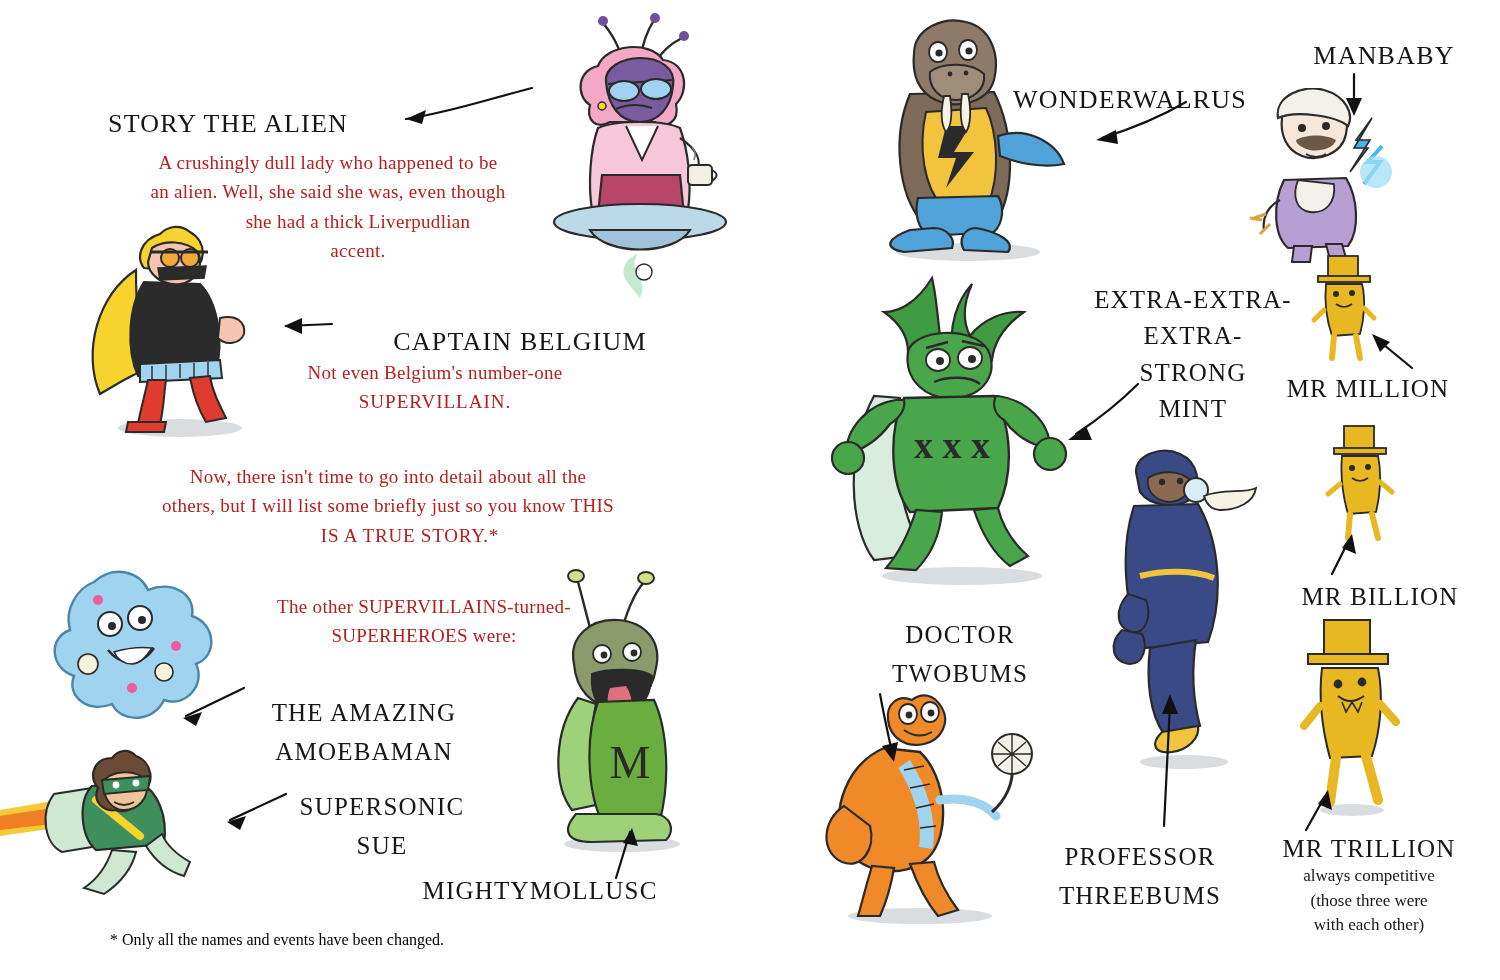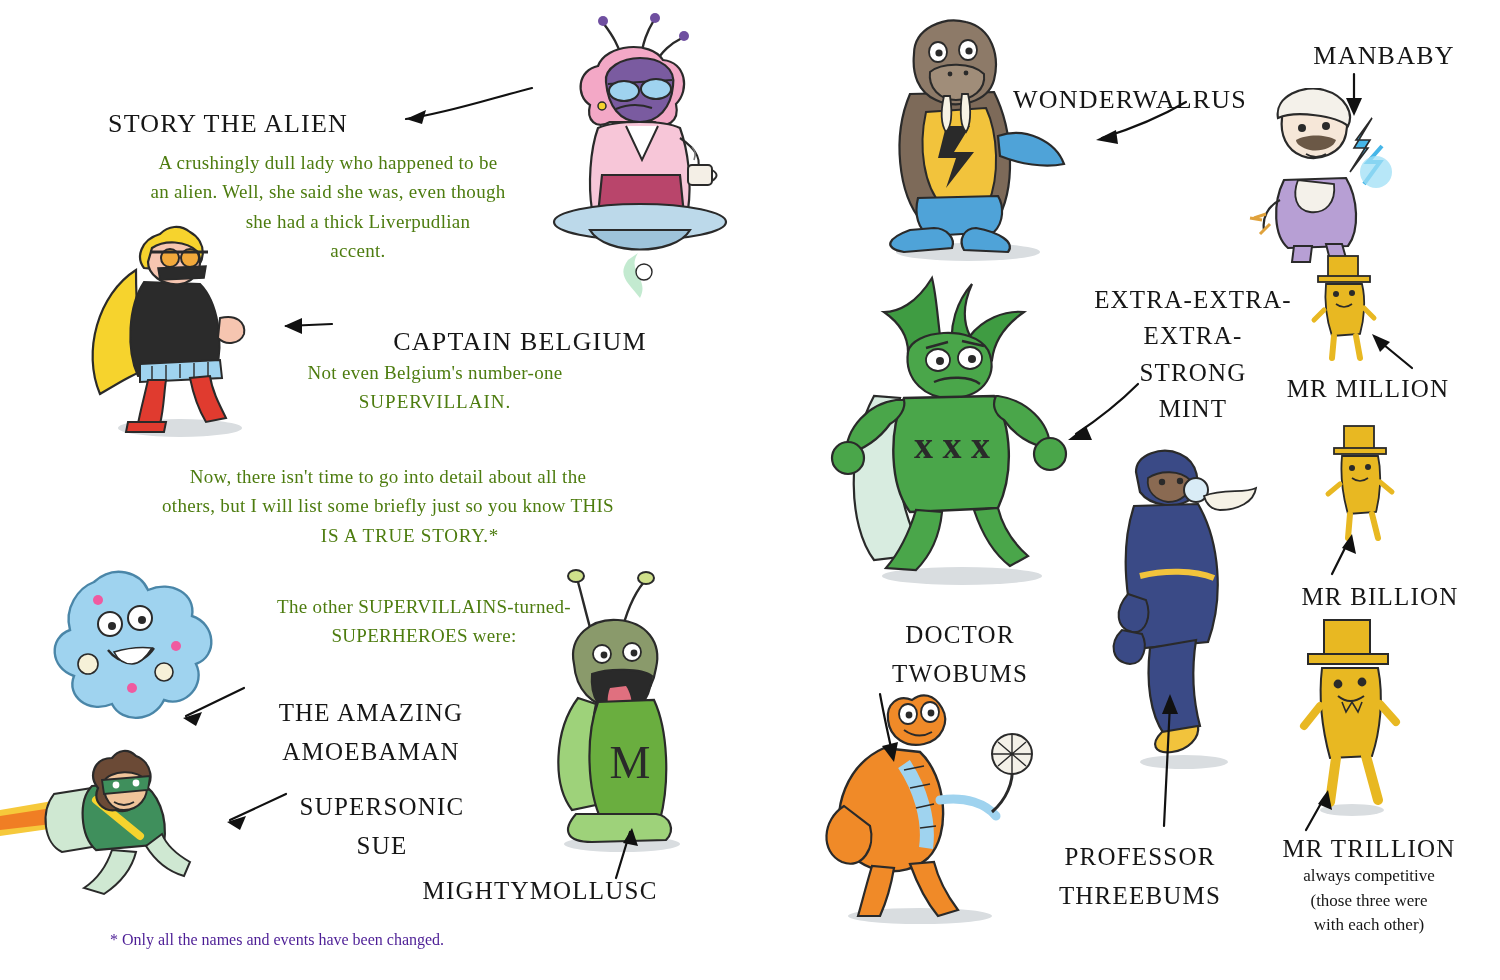--- a/index.html
+++ b/index.html
@@ -25,26 +25,26 @@
   }
   .label {
     font-family: "Liberation Serif", serif;
     font-size: 25px;
     letter-spacing: 1.2px;
     color: #161616;
     text-align: center;
   }
   .body-text {
     font-size: 19px;
-    color: #4d7c0f;
+    color: #b91c1c;
     letter-spacing: 0.3px;
   }
   .footnote {
     font-size: 16px;
-    color: #4c1d95;
+    color: #000000;
   }
   .sub-note {
     font-size: 17px;
     line-height: 1.45;
     text-align: center;
     color: #161616;
   }
   svg.deco { position: absolute; overflow: visible; }
   .arrow { stroke: #111; stroke-width: 2.2; fill: none; stroke-linecap: round; }
   .arrowhead { fill: #111; }
@@ -198,21 +198,21 @@
   <svg class="deco" style="left:224px; top:786px;" width="74" height="44">
     <path class="arrow" d="M6 34 L62 8"></path>
     <path class="arrowhead" d="M3 36 L22 30 L16 44 Z"></path>
   </svg>
 
   <div class="txt body-text" style="left:224px; top:592px; width:400px; text-align:center;">
     <div>The other SUPERVILLAINS-turned-</div>
     <div>SUPERHEROES were:</div>
   </div>
 
-  <div class="txt label" style="left:251px; top:694px; width:240px;">
+  <div class="txt label" style="left:244px; top:694px; width:240px;">
     <div>THE AMAZING</div>
     <div>AMOEBAMAN</div>
   </div>
 
   <div class="txt label" style="left:272px; top:788px; width:220px;">
     <div>SUPERSONIC</div>
     <div>SUE</div>
   </div>
 
   <div class="txt label" style="left:400px; top:872px; width:280px;">MIGHTYMOLLUSC</div>

